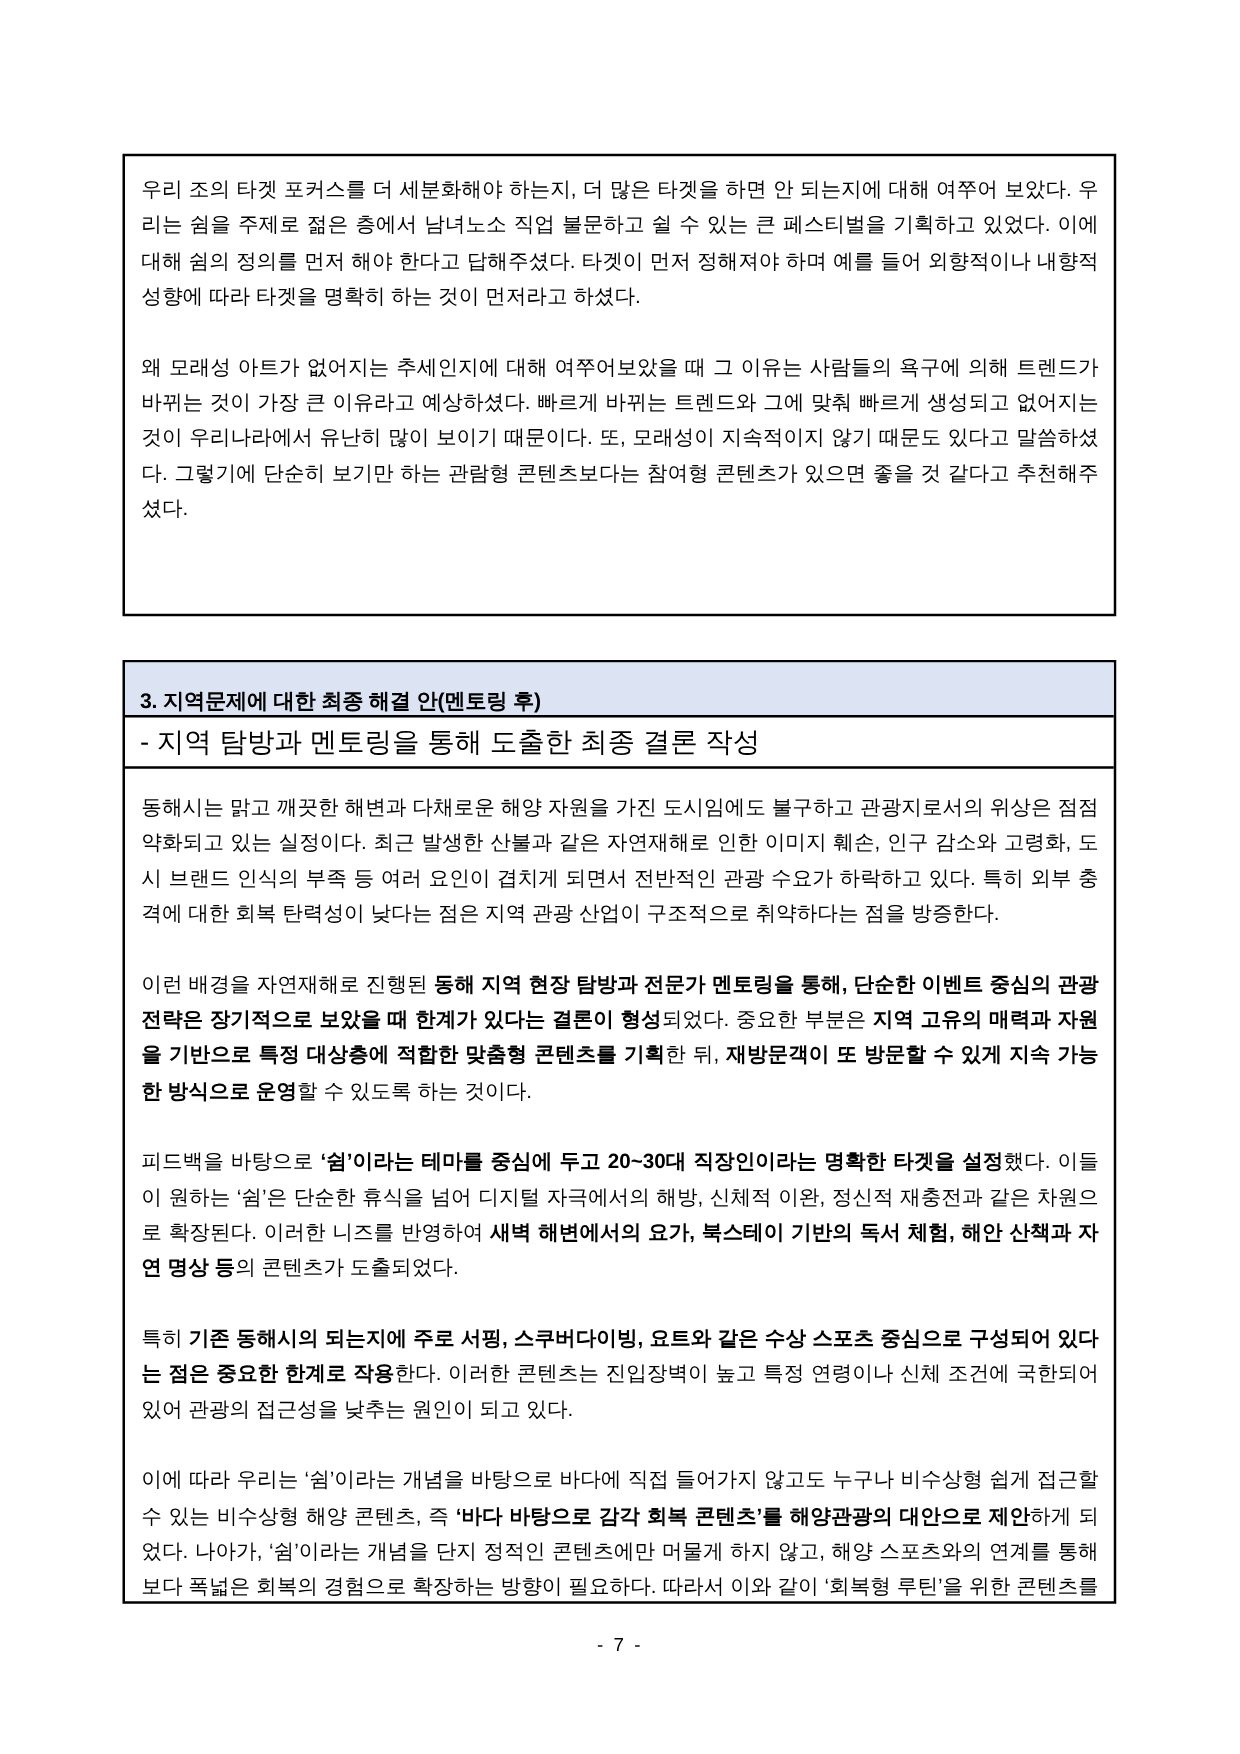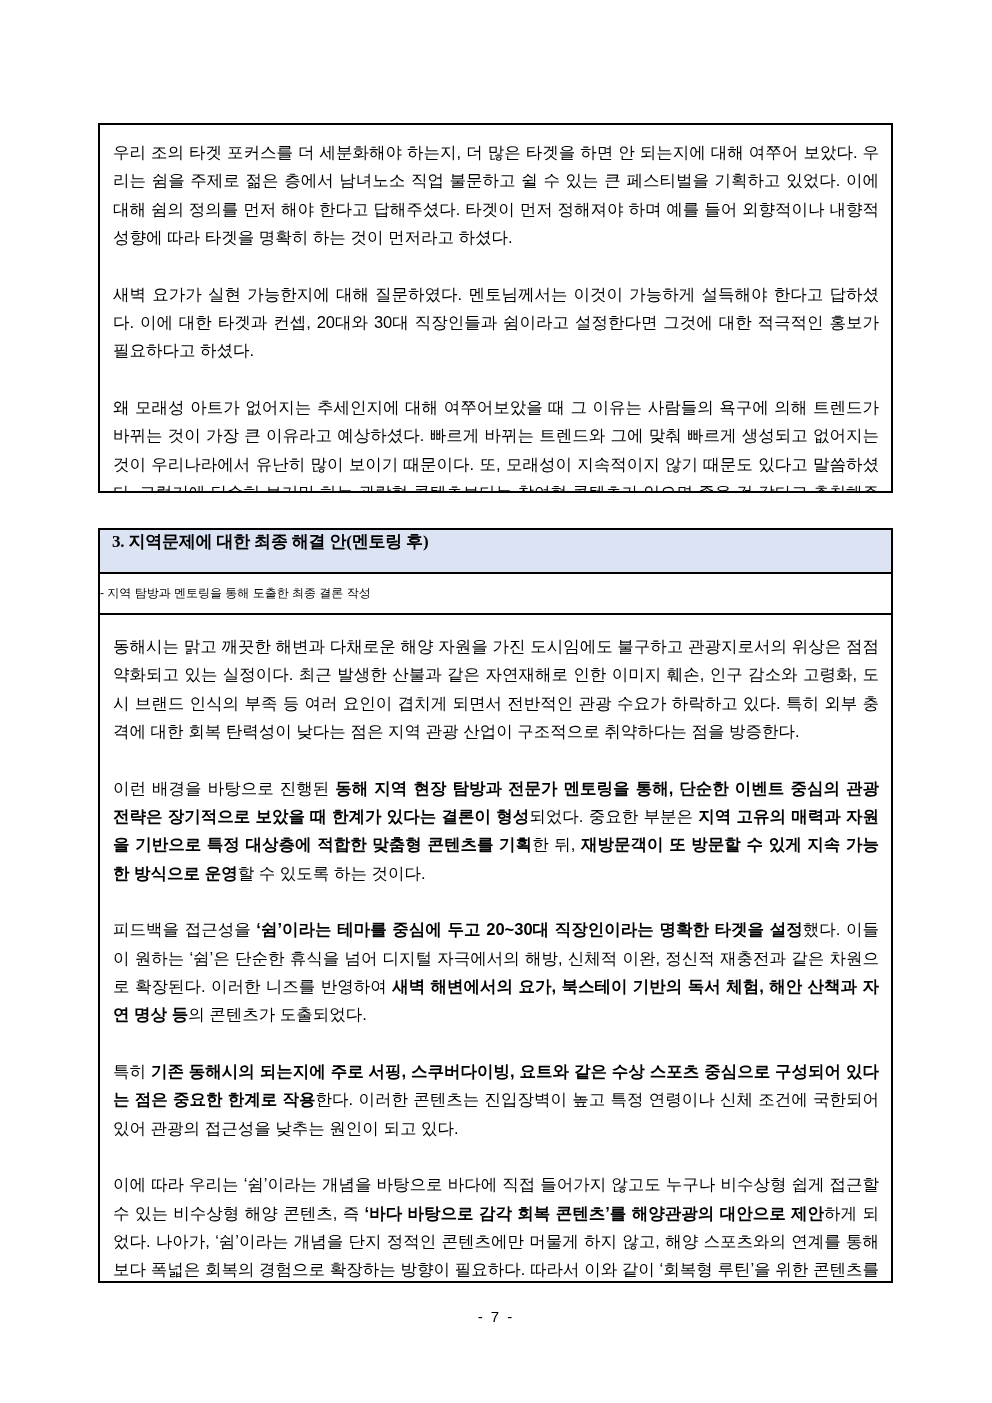--- a/index.html
+++ b/index.html
@@ -46,38 +46,37 @@
     height: 755px;
     box-sizing: border-box;
     border: 2px solid #000000;
     display: flex;
     flex-direction: column;
   }
   .section-header {
     flex: 0 0 44px;
     border-bottom: 2px solid #000000;
     display: flex;
-    align-items: flex-start;
+    align-items: flex-end;
     padding: 0 12px;
     box-sizing: border-box;
-    font-family: Liberation Serif, serif;
   }
   .section-header .title-text {
     font-weight: 700;
     font-size: 17px;
     letter-spacing: -0.2px;
   }
   .section-subtitle {
     flex: 0 0 41px;
     border-bottom: 2px solid #000000;
     display: flex;
     align-items: center;
-    padding: 0 0;
+    padding: 0 12px;
     box-sizing: border-box;
-    font-size: 12px;
+    font-size: 22px;
   }
   .section-body {
     flex: 1 1 auto;
     padding: 17px 12px 8px 13px;
     overflow: hidden;
     border-radius: 16px;
   }
 
   .page-number {
     position: absolute;
@@ -89,35 +88,34 @@
     letter-spacing: 2px;
   }
 </style>
 </head>
 <body>
 
 <div class="page">
 
   <div class="mentoring-box">
       <p class="para"><span>우리 조의 타겟 포커스를 더 세분화해야 하는지, 더 많은 타겟을 하면 안 되는지에 대해 여쭈어 보았다. 우리는 쉼을 주제로 젊은 층에서 남녀노소 직업 불문하고 쉴 수 있는 큰 페스티벌을 기획하고 있었다. 이에 대해 쉼의 정의를 먼저 해야 한다고 답해주셨다. 타겟이 먼저 정해져야 하며 예를 들어 외향적이나 내향적 성향에 따라 타겟을 명확히 하는 것이 먼저라고 하셨다.</span></p>
-      <p class="para"><span>새벽 요가가 실현 가능한지에 대해 질문하였다. 멘토님께서는 이것이 가능하게 설득해야 한다고 답하셨다. 이에 대한 타겟과 컨셉, 20대와 30대 직장인들과 쉼이라고 설정한다면 그것에 대한 적극적인 홍보가 필요하다고 하셨다.</span></p>
       <p class="para"><span>왜 모래성 아트가 없어지는 추세인지에 대해 여쭈어보았을 때 그 이유는 사람들의 욕구에 의해 트렌드가 바뀌는 것이 가장 큰 이유라고 예상하셨다. 빠르게 바뀌는 트렌드와 그에 맞춰 빠르게 생성되고 없어지는 것이 우리나라에서 유난히 많이 보이기 때문이다. 또, 모래성이 지속적이지 않기 때문도 있다고 말씀하셨다. 그렇기에 단순히 보기만 하는 관람형 콘텐츠보다는 참여형 콘텐츠가 있으면 좋을 것 같다고 추천해주셨다.</span></p>
     </div>
 
   <div class="section-table">
     <div class="section-header" style="background-color: rgb(220, 227, 243);">
       <span class="title-text">3. 지역문제에 대한 최종 해결 안(멘토링 후)</span>
     </div>
     <div class="section-subtitle">
       <span>- 지역 탐방과 멘토링을 통해 도출한 최종 결론 작성</span>
     </div>
     <div class="section-body">
         <p class="para"><span>동해시는 맑고 깨끗한 해변과 다채로운 해양 자원을 가진 도시임에도 불구하고 관광지로서의 위상은 점점 약화되고 있는 실정이다. 최근 발생한 산불과 같은 자연재해로 인한 이미지 훼손, 인구 감소와 고령화, 도시 브랜드 인식의 부족 등 여러 요인이 겹치게 되면서 전반적인 관광 수요가 하락하고 있다. 특히 외부 충격에 대한 회복 탄력성이 낮다는 점은 지역 관광 산업이 구조적으로 취약하다는 점을 방증한다.</span></p>
-        <p class="para"><span>이런 배경을 바탕으로 진행된 </span><span class="b">동해 지역 현장 탐방과 전문가 멘토링을 통해, 단순한 이벤트 중심의 관광 전략은 장기적으로 보았을 때 한계가 있다는 결론이 형성</span><span>되었다. 중요한 부분은 </span><span class="b">지역 고유의 매력과 자원을 기반으로 특정 대상층에 적합한 맞춤형 콘텐츠를 기획</span><span>한 뒤, </span><span class="b">재방문객이 또 방문할 수 있게 지속 가능한 방식으로 운영</span><span>할 수 있도록 하는 것이다.</span></p>
-        <p class="para"><span>피드백을 접근성을 </span><span class="b">‘쉼’이라는 테마를 중심에 두고 20~30대 직장인이라는 명확한 타겟을 설정</span><span>했다. 이들이 원하는 ‘쉼’은 단순한 휴식을 넘어 디지털 자극에서의 해방, 신체적 이완, 정신적 재충전과 같은 차원으로 확장된다. 이러한 니즈를 반영하여 </span><span class="b">새벽 해변에서의 요가, 북스테이 기반의 독서 체험, 해안 산책과 자연 명상 등</span><span>의 콘텐츠가 도출되었다.</span></p>
+        <p class="para"><span>이런 배경을 자연재해로 진행된 </span><span class="b">동해 지역 현장 탐방과 전문가 멘토링을 통해, 단순한 이벤트 중심의 관광 전략은 장기적으로 보았을 때 한계가 있다는 결론이 형성</span><span>되었다. 중요한 부분은 </span><span class="b">지역 고유의 매력과 자원을 기반으로 특정 대상층에 적합한 맞춤형 콘텐츠를 기획</span><span>한 뒤, </span><span class="b">재방문객이 또 방문할 수 있게 지속 가능한 방식으로 운영</span><span>할 수 있도록 하는 것이다.</span></p>
+        <p class="para"><span>피드백을 바탕으로 </span><span class="b">‘쉼’이라는 테마를 중심에 두고 20~30대 직장인이라는 명확한 타겟을 설정</span><span>했다. 이들이 원하는 ‘쉼’은 단순한 휴식을 넘어 디지털 자극에서의 해방, 신체적 이완, 정신적 재충전과 같은 차원으로 확장된다. 이러한 니즈를 반영하여 </span><span class="b">새벽 해변에서의 요가, 북스테이 기반의 독서 체험, 해안 산책과 자연 명상 등</span><span>의 콘텐츠가 도출되었다.</span></p>
         <p class="para"><span>특히 </span><span class="b">기존 동해시의 되는지에 주로 서핑, 스쿠버다이빙, 요트와 같은 수상 스포츠 중심으로 구성되어 있다는 점은 중요한 한계로 작용</span><span>한다. 이러한 콘텐츠는 진입장벽이 높고 특정 연령이나 신체 조건에 국한되어 있어 관광의 접근성을 낮추는 원인이 되고 있다.</span></p>
         <p class="para"><span>이에 따라 우리는 ‘쉼’이라는 개념을 바탕으로 바다에 직접 들어가지 않고도 누구나 비수상형 쉽게 접근할 수 있는 비수상형 해양 콘텐츠, 즉 </span><span class="b">‘바다 바탕으로 감각 회복 콘텐츠’를 해양관광의 대안으로 제안</span><span>하게 되었다. 나아가, ‘쉼’이라는 개념을 단지 정적인 콘텐츠에만 머물게 하지 않고, 해양 스포츠와의 연계를 통해 보다 폭넓은 회복의 경험으로 확장하는 방향이 필요하다. 따라서 이와 같이 ‘회복형 루틴’을 위한 콘텐츠를 제안하고자 한다.</span></p>
       </div>
   </div>
 
   <div class="page-number">- 7 -</div>
 
 </div>
 
 </body></html>

